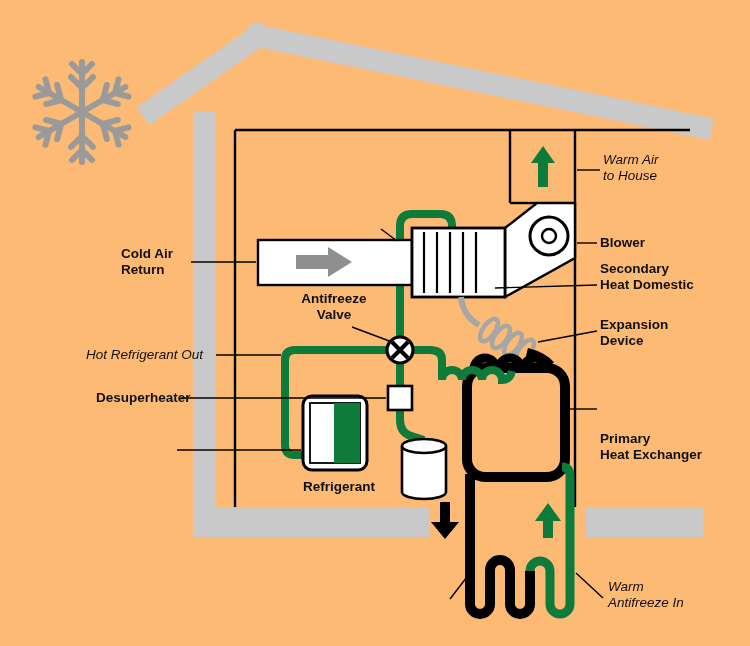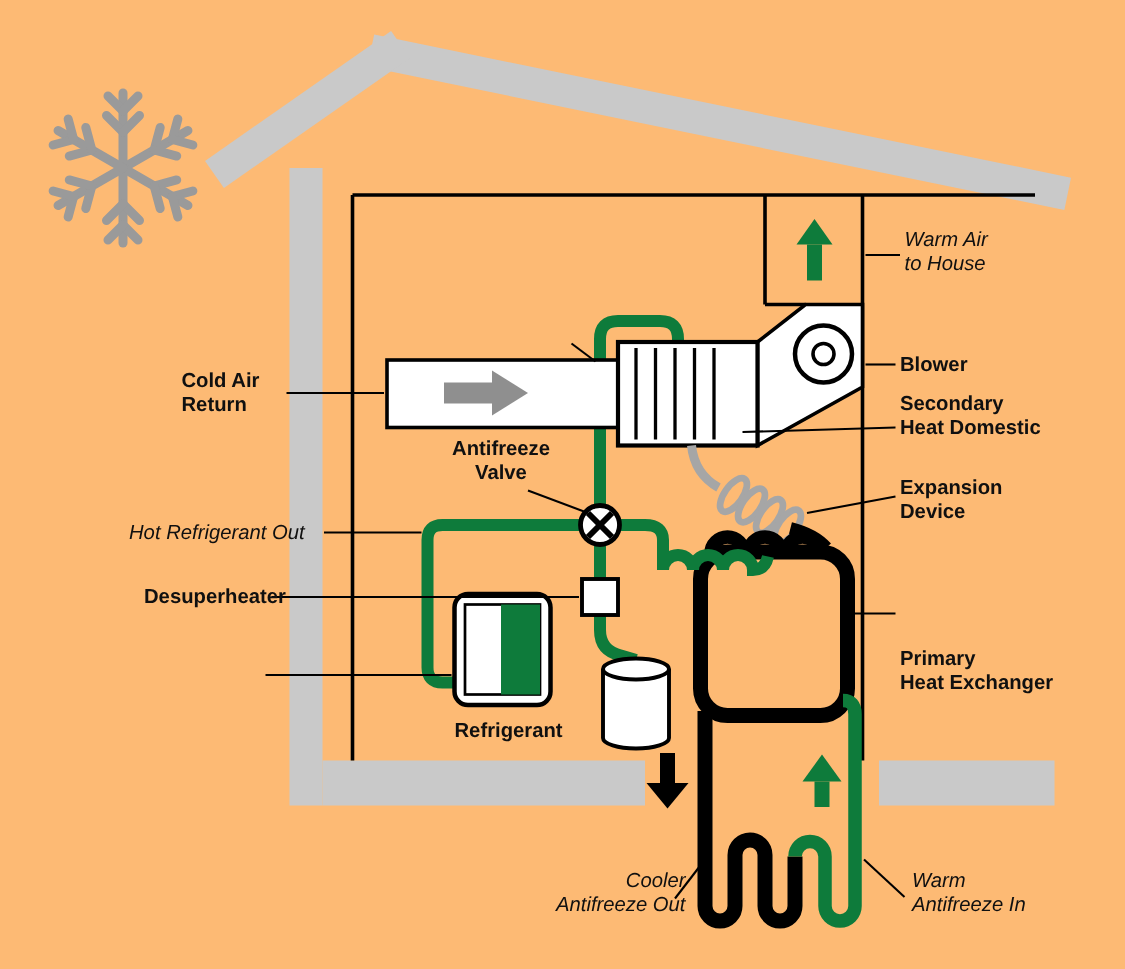--- a/index.html
+++ b/index.html
@@ -205,18 +205,16 @@
 Device</div>
 <div class="lbl" style="left:600px;top:394px;margin-top:37px;">Primary
 Heat Exchanger</div>
 <div class="lbl" style="left:121px;top:246px;">Cold Air
 Return</div>
 <div class="lbl ctr" style="left:296px;top:291px;width:76px;">Antifreeze
 Valve</div>
 <div class="lbl it" style="left:86px;top:347px;">Hot Refrigerant Out</div>
 <div class="lbl" style="left:60px;top:390px;padding-left:36px;">Desuperheater</div>
 <div class="lbl" style="left:303px;top:479px;">Refrigerant</div>
-<div class="lbl it rgt" style="left:343px;top:579px;width:114px;">Cooler
-Antifreeze Out</div>
 <div class="lbl it" style="left:608px;top:579px;">Warm
 Antifreeze In</div>
 
 </div>
 
 </body></html>

